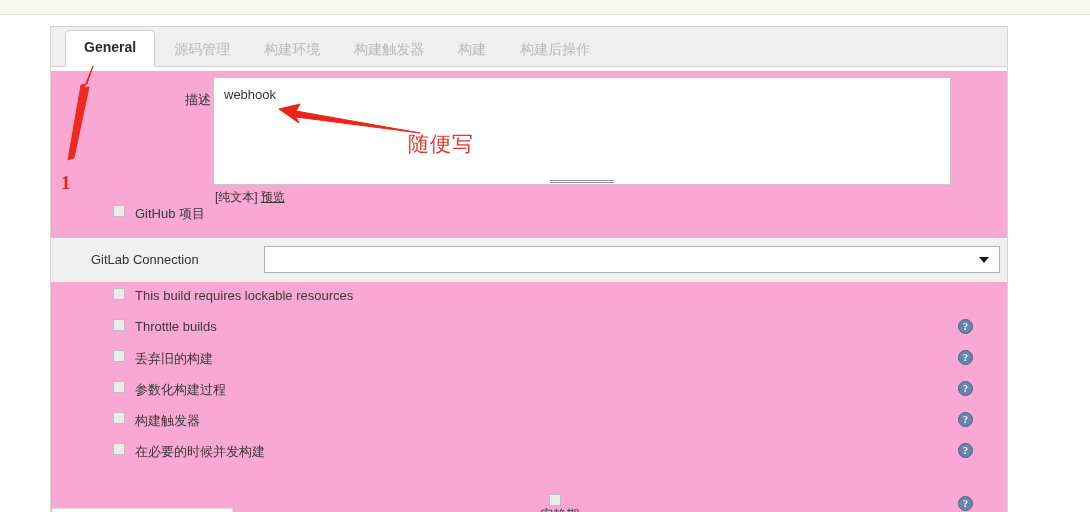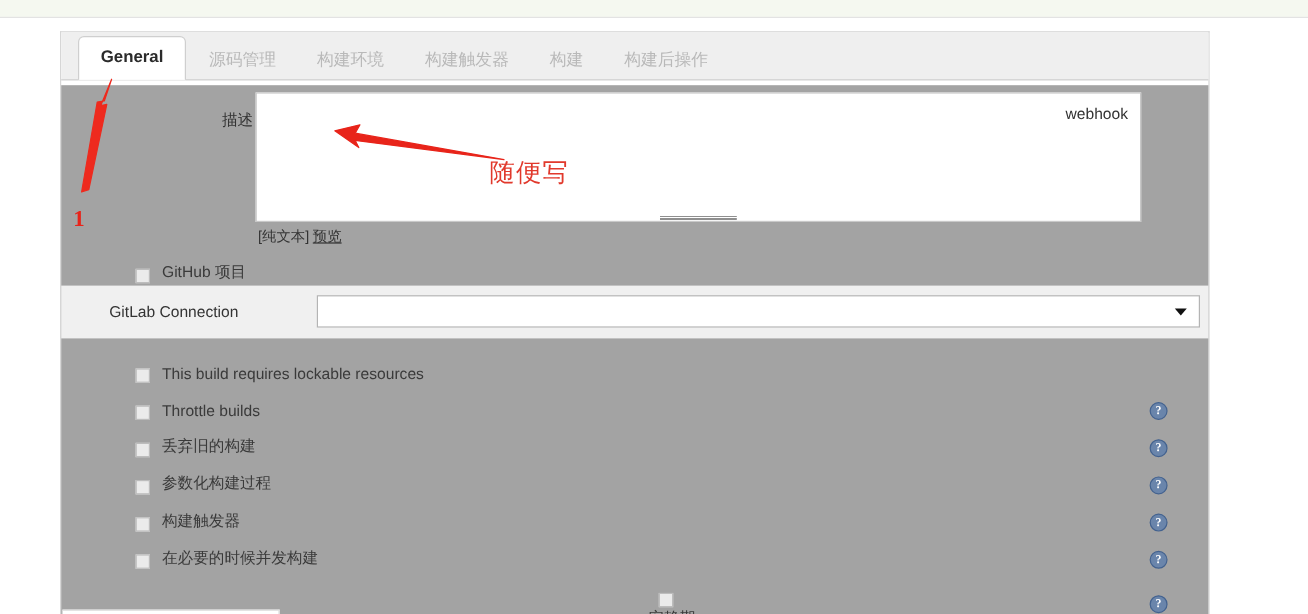--- a/index.html
+++ b/index.html
@@ -95,21 +95,21 @@
     border-top-right-radius: 5px;
     padding: 8px 18px 10px 18px;
   }
 
   
   #form-body {
     position: absolute;
     left: 0; top: 44px;
     width: 100%;
     bottom: 0;
-    background: #a3a3a3;
+    background: #f9a8d4;
   }
 
   .row {
     position: relative;
     width: 100%;
     box-sizing: border-box;
   }
 
   
   #desc-row {
@@ -138,21 +138,20 @@
     background: #ffffff;
     box-sizing: border-box;
     padding: 8px 10px;
     font-family: "Liberation Sans", "DejaVu Sans", sans-serif;
     font-size: 13px;
     color: #333;
     resize: none;
     outline: none;
     overflow: hidden;
     line-height: 18px;
-    text-align: right;
   }
   #resize-grip {
     position: absolute;
     left: 50%;
     margin-left: -32px;
     bottom: 3px;
     width: 64px;
     height: 6px;
     background:
       linear-gradient(to bottom,
@@ -175,21 +174,21 @@
     color: #333;
     text-decoration: underline;
     cursor: pointer;
     margin-left: 3px;
   }
 
   
   .cb-row {
     height: 31px;
     display: flex;
-    align-items: flex-end;
+    align-items: flex-start;
     padding-left: 62px;
     position: relative;
   }
   .cb {
     width: 12px;
     height: 12px;
     border: 1px solid #bdbdbd;
     background: #ebebeb;
     display: inline-block;
     margin-right: 10px;

